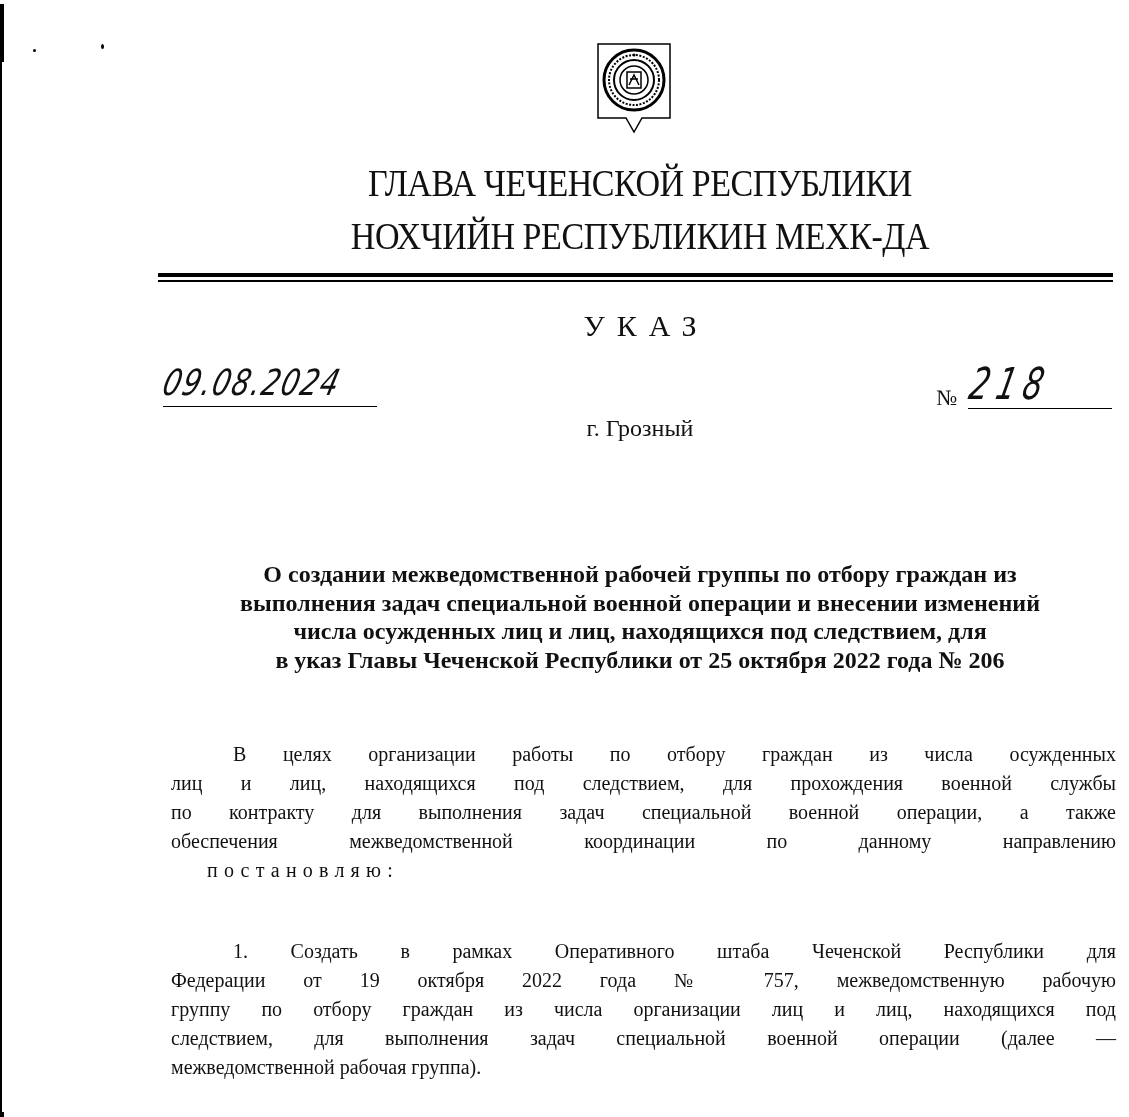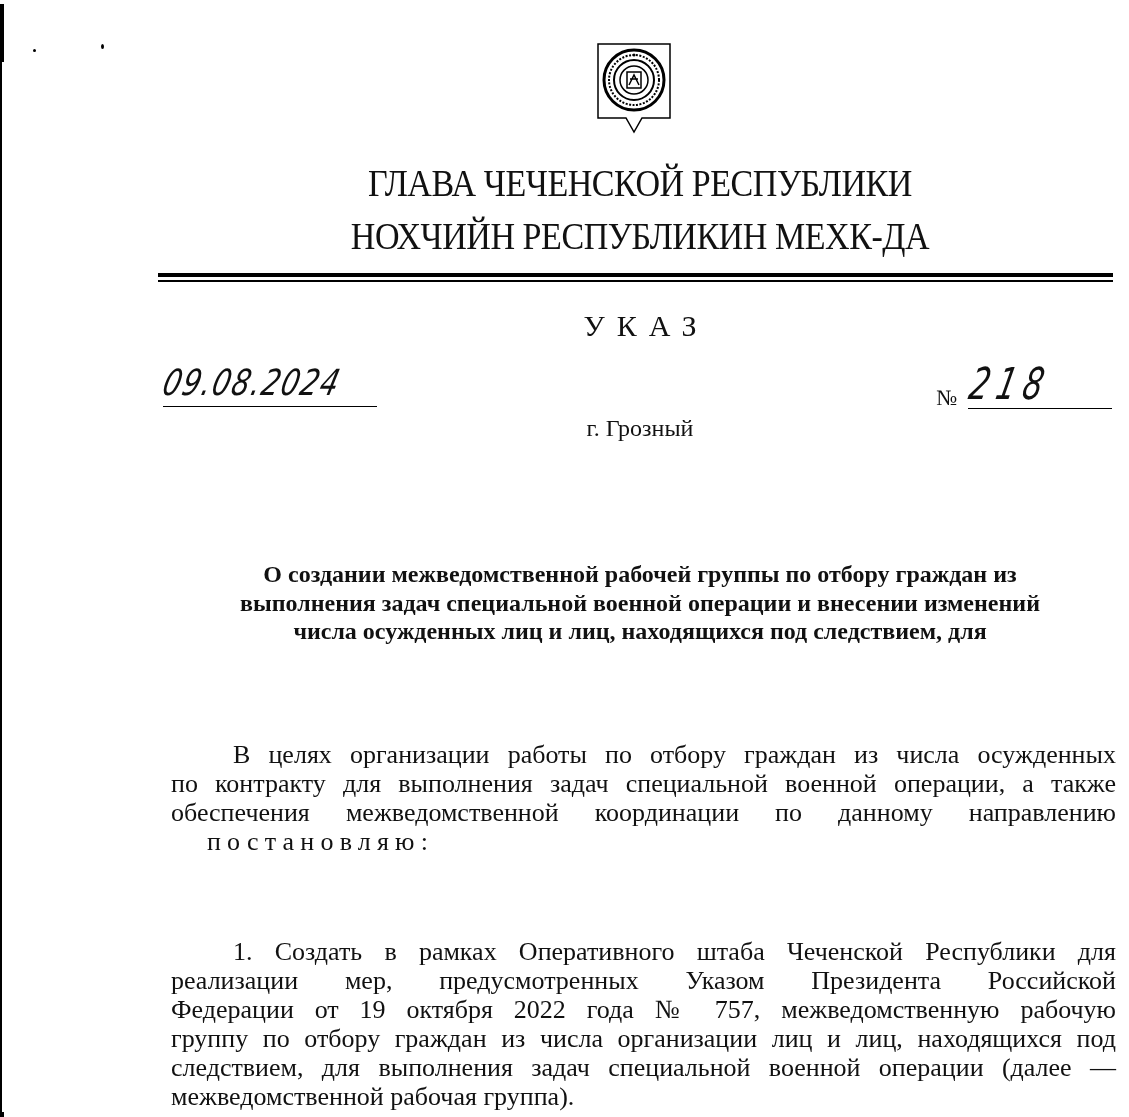--- a/index.html
+++ b/index.html
@@ -144,21 +144,21 @@
       text-align: center;
       font-weight: bold;
       font-size: 24px;
       line-height: 28.5px;
     }
     .doc-heading div { white-space: nowrap; }
     .body-text {
       position: absolute;
       left: 171px;
       width: 945px;
-      font-size: 26px;
+      font-size: 20px;
       line-height: 29px;
       text-align: justify;
     }
     .body-text .line {
       display: block;
       white-space: nowrap;
       text-align: justify;
       text-align-last: justify;
     }
     .body-text .line.indent { padding-left: 62px; }
@@ -204,29 +204,30 @@
 <div class="number-field">
   <span class="hand">218</span>
 </div>
 
 <div class="city">г. Грозный</div>
 
 <div class="doc-heading">
   <div>О создании межведомственной рабочей группы по отбору граждан из</div>
   <div>выполнения задач специальной военной операции и внесении изменений</div>
   <div>числа осужденных лиц и лиц, находящихся под следствием, для</div>
+  <div>в указ Главы Чеченской Республики от 25 октября 2022 года № 206</div>
 </div>
 
 <div class="body-text para1">
   <span class="line indent">В целях организации работы по отбору граждан из числа осужденных</span>
+  <span class="line">лиц и лиц, находящихся под следствием, для прохождения военной службы</span>
   <span class="line">по контракту для выполнения задач специальной военной операции, а также</span>
   <span class="line">обеспечения межведомственной координации по данному направлению</span>
   <span class="line last spaced">постановляю:</span>
 </div>
 
 <div class="body-text para2">
   <span class="line indent">1. Создать в рамках Оперативного штаба Чеченской Республики для</span>
-  <span class="line">реализации мер, предусмотренных Указом Президента Российской</span>
   <span class="line">Федерации от 19 октября 2022 года № 757, межведомственную рабочую</span>
   <span class="line">группу по отбору граждан из числа организации лиц и лиц, находящихся под</span>
   <span class="line">следствием, для выполнения задач специальной военной операции (далее —</span>
   <span class="line last">межведомственной рабочая группа).</span>
 </div>
 
 </body></html>

